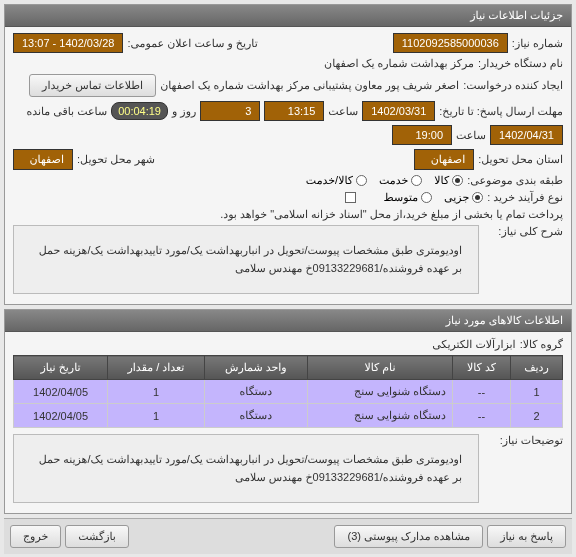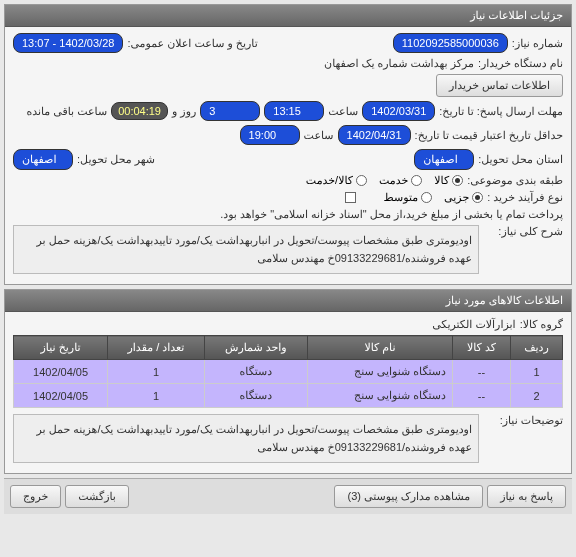--- a/index.html
+++ b/index.html
@@ -31,28 +31,28 @@
   gap: 4px;
   margin-bottom: 4px;
   flex-wrap: wrap;
 }
 .label {
   color: #333;
   font-size: 11px;
   white-space: nowrap;
 }
 .field {
-  background: #1d4ed8;
+  background: #a16207;
   color: #fff;
   padding: 3px 8px;
   font-size: 11px;
   border: 1px solid #333;
   min-width: 60px;
-  text-align: left;
-  border-radius: 8px;
+  text-align: right;
+  border-radius: 0;
 }
 .radio-group {
   display: inline-flex;
   gap: 12px;
   align-items: center;
 }
 .radio-item {
   display: inline-flex;
   align-items: center;
   gap: 3px;
@@ -80,21 +80,21 @@
 .checkbox {
   width: 11px;
   height: 11px;
   border: 1px solid #666;
   background: #fff;
   display: inline-block;
 }
 .desc-box {
   background: #eee;
   border: 1px solid #bbb;
-  padding: 6px;
+  padding: 16px;
   font-size: 11px;
   line-height: 1.6;
   color: #333;
 }
 table {
   width: 100%;
   border-collapse: collapse;
   font-size: 11px;
 }
 th {
@@ -159,36 +159,37 @@
       <span class="label">تاریخ و ساعت اعلان عمومی:</span>
       <span class="field">1402/03/28 - 13:07</span>
     </div>
 
     <div class="row">
       <span class="label">نام دستگاه خریدار:</span>
       <span class="label">مرکز بهداشت شماره یک اصفهان</span>
     </div>
 
     <div class="row">
+      <span class="label">ایجاد کننده درخواست:</span>
+      <span class="label">اصغر شریف پور معاون پشتیبانی مرکز بهداشت شماره یک اصفهان</span>
       <button class="btn">اطلاعات تماس خریدار</button>
     </div>
 
     <div class="row">
       <span class="label">مهلت ارسال پاسخ: تا تاریخ:</span>
       <span class="field">1402/03/31</span>
       <span class="label">ساعت</span>
       <span class="field">13:15</span>
       <span class="field">3</span>
       <span class="label">روز و</span>
       <span class="timer-field">00:04:19</span>
       <span class="label">ساعت باقی مانده</span>
     </div>
 
     <div class="row">
-      <span class="label">حداقل تاریخ اعتبار قیمت تا تاریخ:</span>
       <span class="field">1402/04/31</span>
       <span class="label">ساعت</span>
       <span class="field">19:00</span>
     </div>
 
     <div class="row">
       <span class="label">استان محل تحویل:</span>
       <span class="field">اصفهان</span>
       <span class="spacer"></span>
       <span class="label">شهر محل تحویل:</span>

